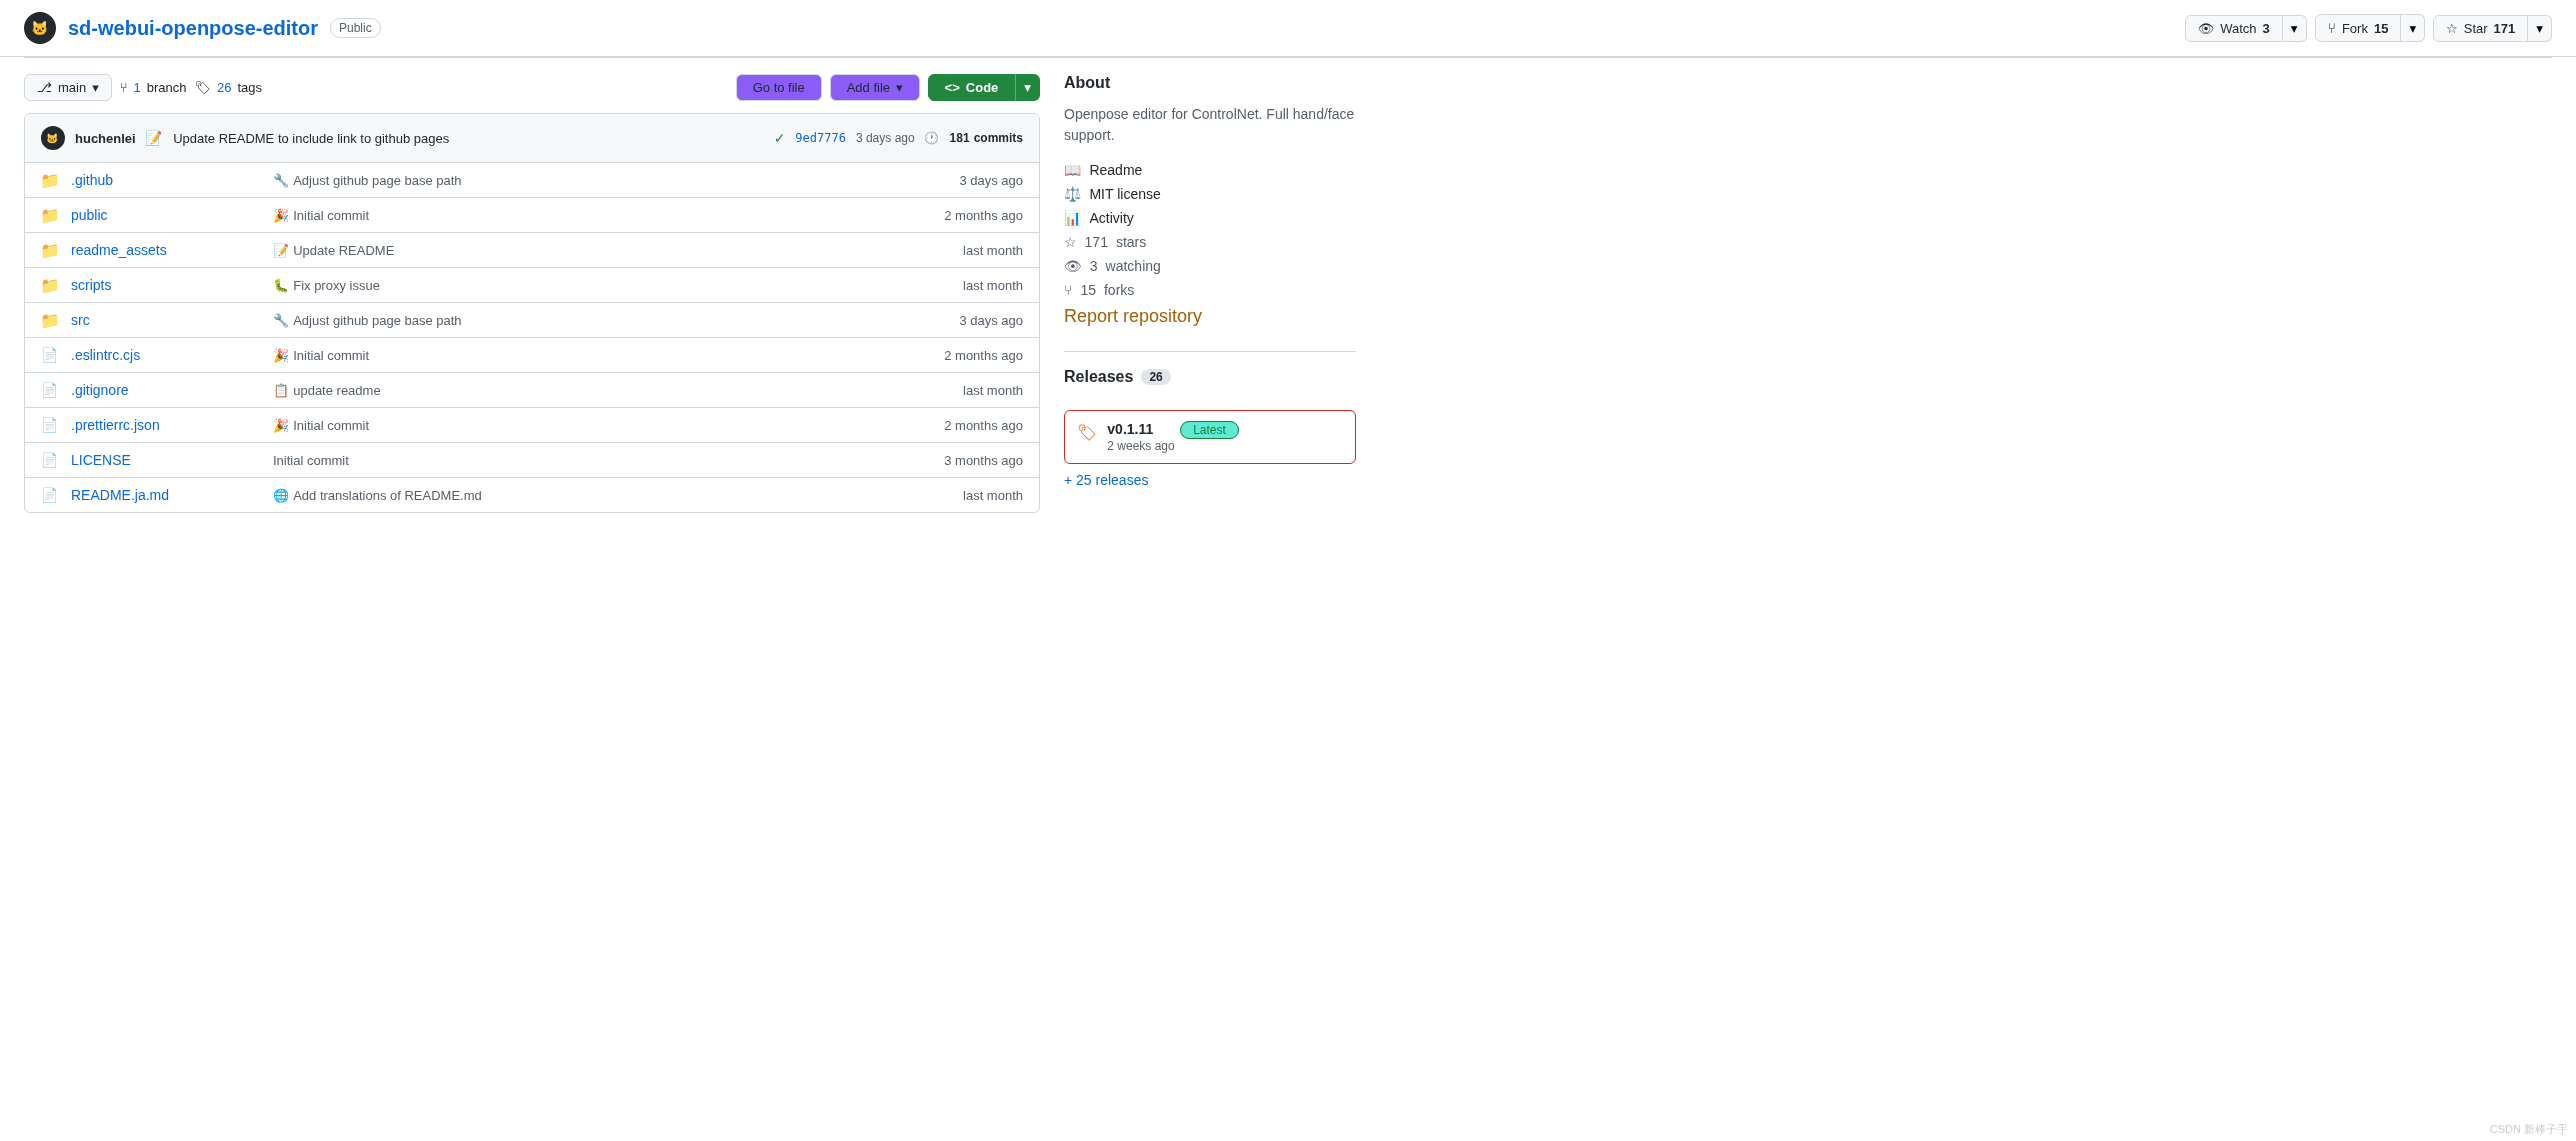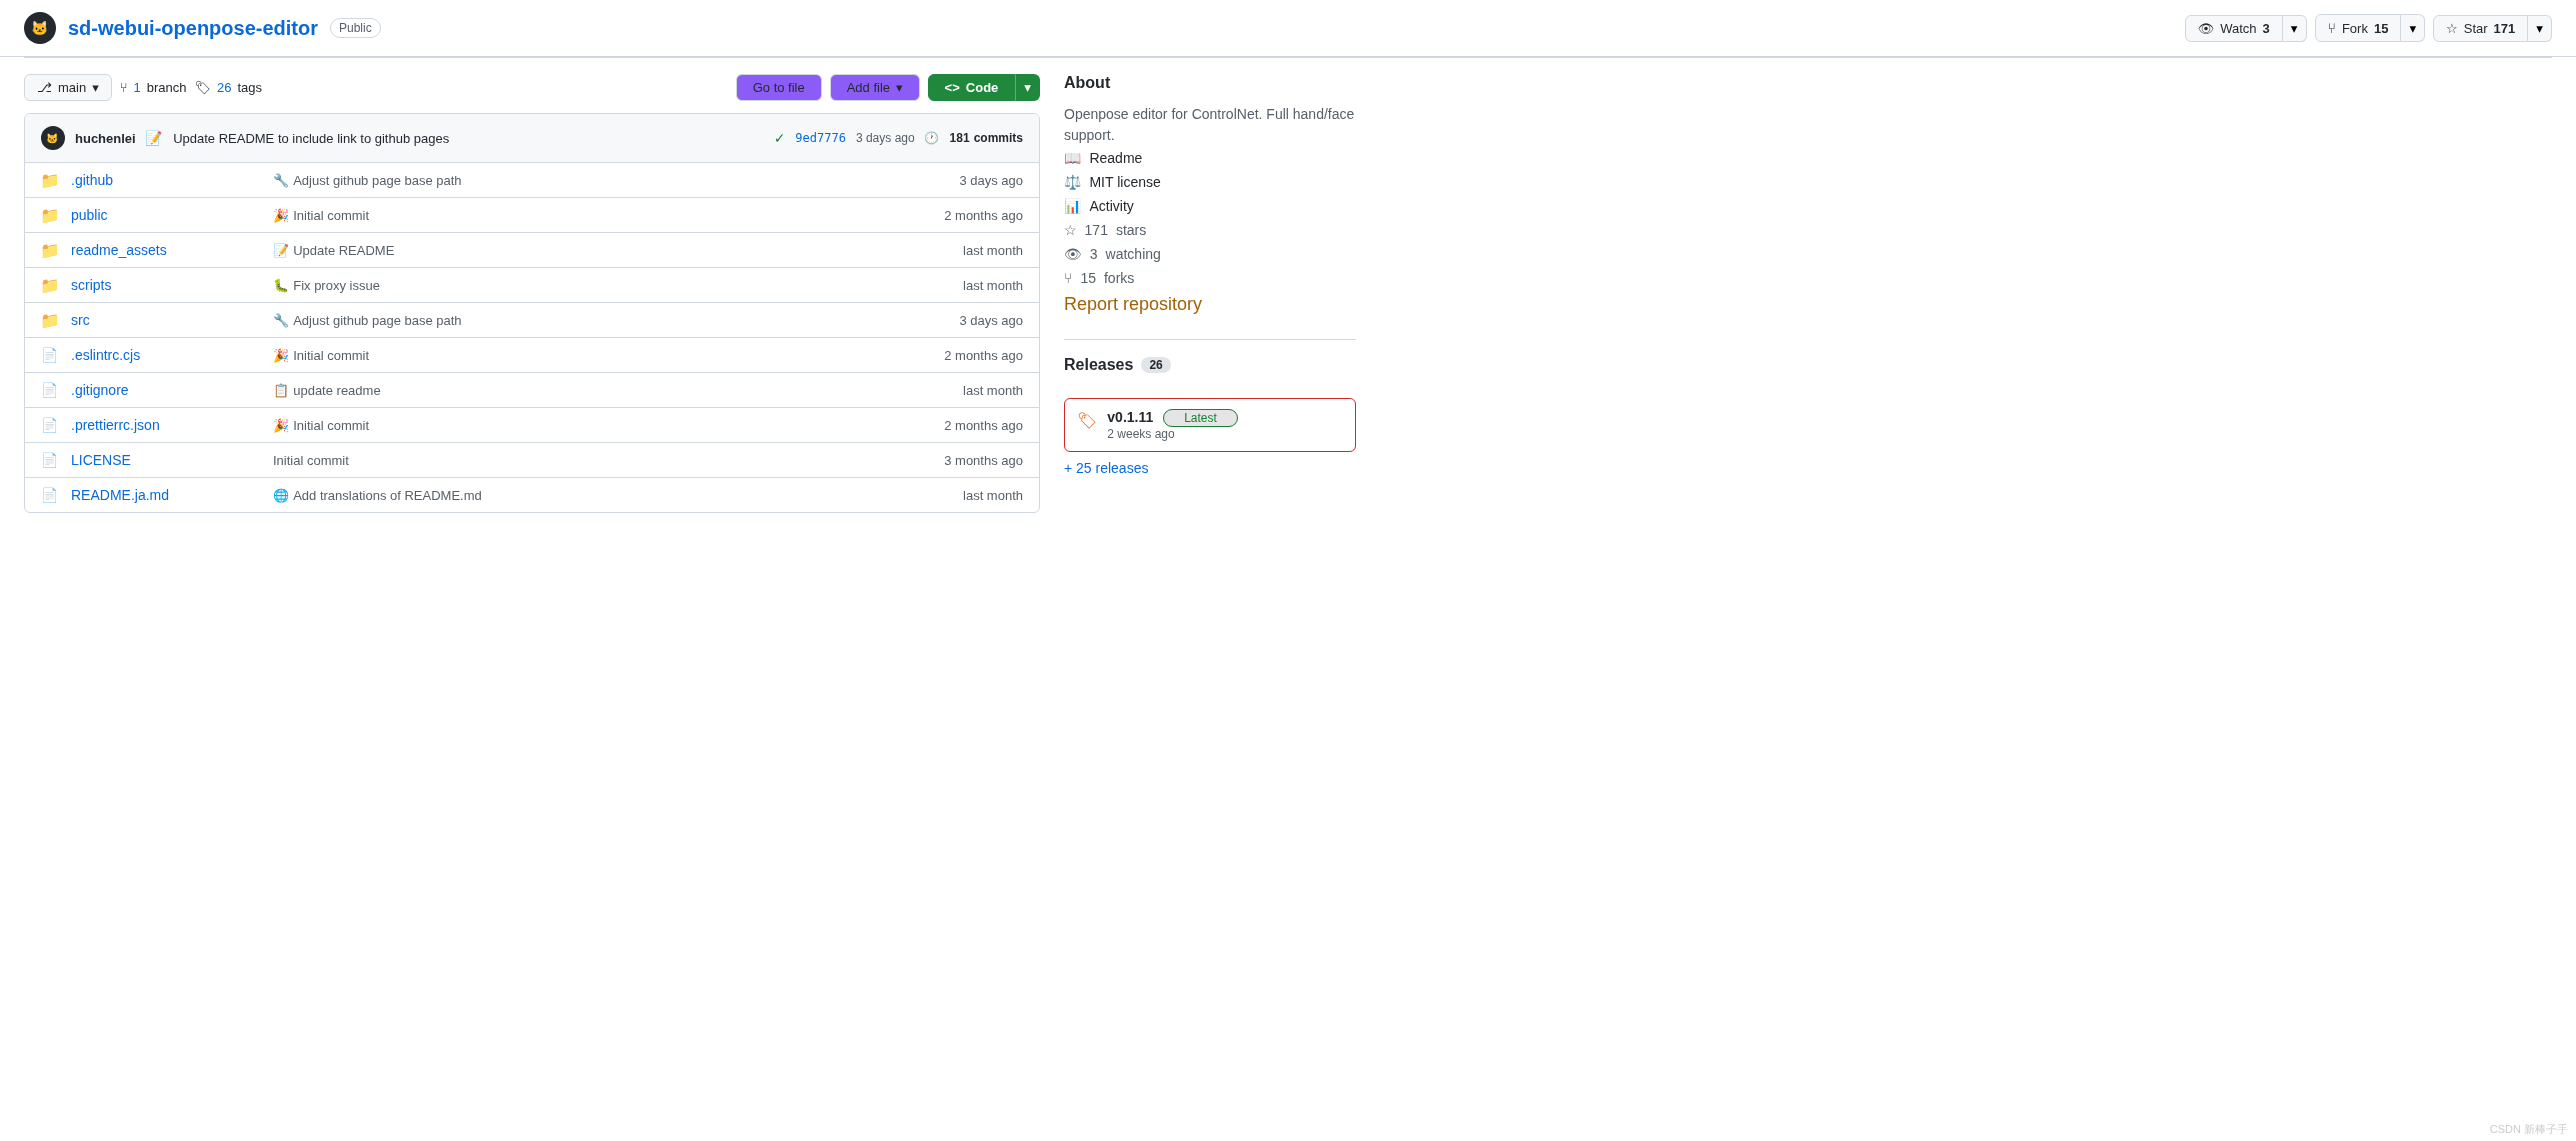--- a/index.html
+++ b/index.html
@@ -50,33 +50,33 @@
     .file-row:last-child { border-bottom: none; }
     .file-icon { width: 18px; height: 18px; flex-shrink: 0; display: flex; align-items: center; justify-content: center; color: #57606a; }
     .file-name { min-width: 177px; color: #0969da; text-decoration: none; font-size: 14px; font-weight: 400; }
     .file-commit { flex: 1; color: #57606a; font-size: 13px; margin-left: 13px; }
     .file-commit-emoji { margin-right: 4px; }
     .file-age { color: #57606a; font-size: 13px; white-space: nowrap; }
 
     
     .sidebar-section { margin-bottom: 24px; }
     .sidebar-title { font-size: 16px; font-weight: 600; margin-bottom: 12px; color: #24292f; }
-    .sidebar-desc { font-size: 14px; color: #57606a; margin-bottom: 4px; line-height: 1.5; }
+    .sidebar-desc { font-size: 14px; color: #57606a; margin-bottom: 16px; line-height: 1.5; }
     .sidebar-meta-item { display: flex; align-items: center; gap: 8px; font-size: 14px; color: #57606a; margin-bottom: 8px; }
     .sidebar-meta-item a { color: #24292f; text-decoration: none; font-weight: 400; }
     .sidebar-divider { border: none; border-top: 1px solid #d0d7de; margin: 16px 0; }
     .report-link { color: #a16207; font-size: 18px; text-decoration: none; display: block; margin-top: 8px; }
 
     .releases-header { display: flex; align-items: center; gap: 8px; margin-bottom: 24px; }
     .releases-title { font-size: 16px; font-weight: 600; }
     .releases-count { background: #e1e4e8; border-radius: 20px; padding: 1px 8px; font-size: 12px; font-weight: 600; color: #24292f; }
     .release-item { border: 1px solid #d32626; border-radius: 6px; padding: 10px 12px; margin-bottom: 8px; display: flex; align-items: flex-start; gap: 10px; }
     .release-tag-icon { color: #e85d04; font-size: 16px; margin-top: 2px; }
     .release-name { font-weight: 600; font-size: 14px; color: #24292f; }
-    .latest-badge { background: #e5e5e5; color: #1a7f37; border: 1px solid #1a7f37; border-radius: 20px; padding: 1px 20px; font-size: 12px; font-weight: 500; margin-left: 6px; }
+    .latest-badge { background: #5eead4; color: #1a7f37; border: 1px solid #1a7f37; border-radius: 20px; padding: 1px 12px; font-size: 12px; font-weight: 500; margin-left: 23px; }
     .release-date { font-size: 12px; color: #57606a; margin-top: 2px; }
     .more-releases { color: #0969da; font-size: 14px; text-decoration: none; display: block; margin-top: 8px; }
 
     .folder-icon { color: #54aeff; font-size: 16px; }
     .file-doc-icon { color: #57606a; font-size: 14px; }
 
     .separator { border: none; border-top: 1px solid #d0d7de; margin: 0 24px; }
 
     .bottom-watermark { position: fixed; bottom: 4px; right: 8px; font-size: 11px; color: #ccc; }
   </style>

